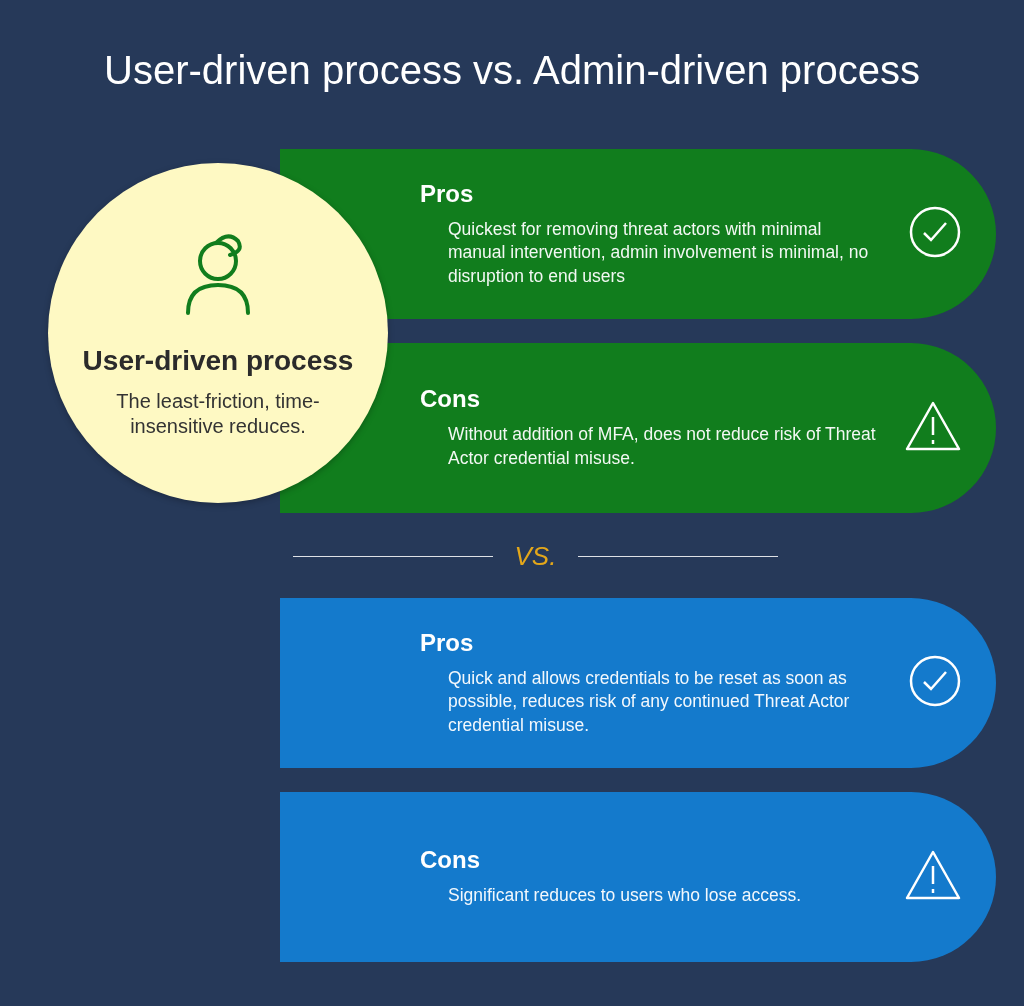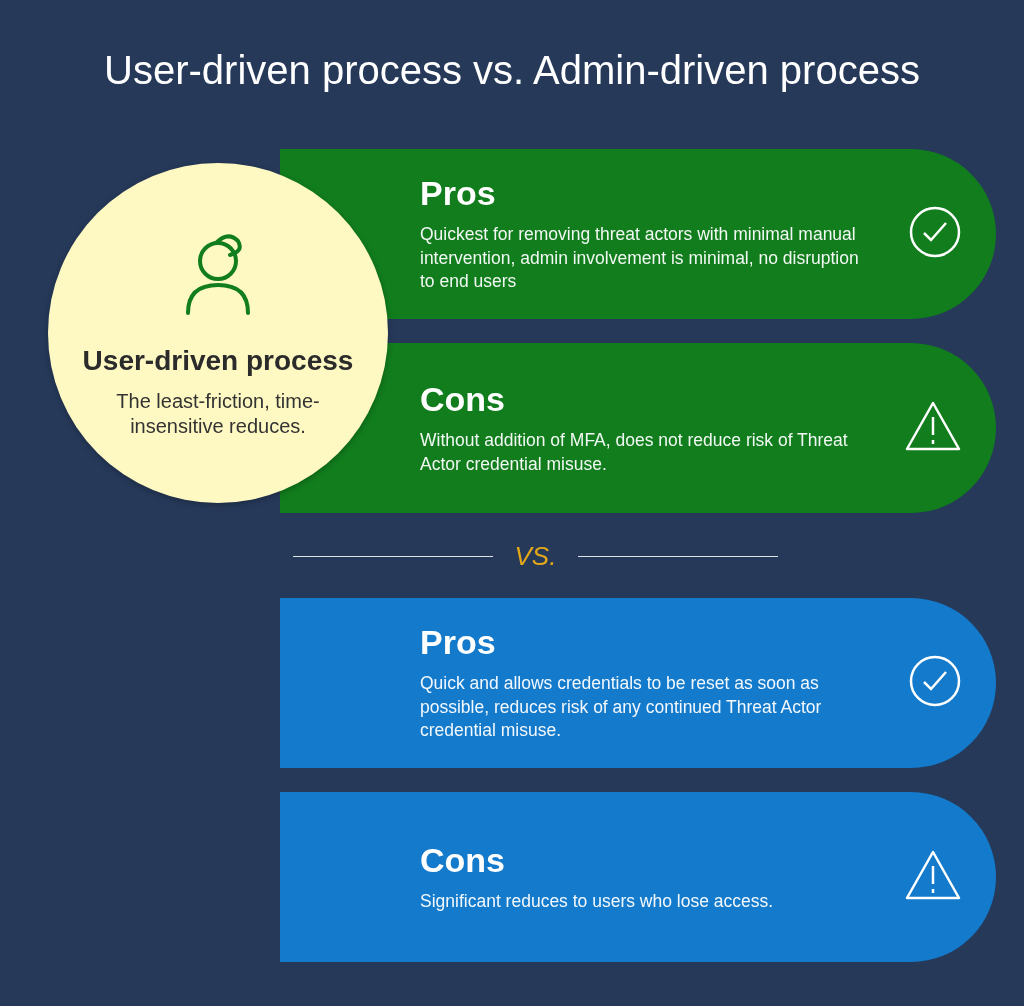--- a/index.html
+++ b/index.html
@@ -71,30 +71,31 @@
 .pill.cons { top: 200px; }
 .green { background: #117d1d; }
 .blue  { background: #147acc; }
 
 .pill .text {
   padding-left: 140px;
   padding-right: 120px;
   flex: 1;
 }
 .pill .ptitle {
-  font-size: 34px;
+  font-size: 24px;
   font-weight: 600;
   margin-bottom: 10px;
 }
 .pill .pbody {
   font-size: 17.5px;
   line-height: 1.35;
   font-weight: 400;
   color: rgba(255,255,255,.95);
   max-width: 460px;
+  margin-left: 28px;
 }
 .pill .endicon {
   position: absolute;
   right: 34px;
   top: 50%;
   transform: translateY(-50%);
 }
 
 .vs-row {
   display: flex;

